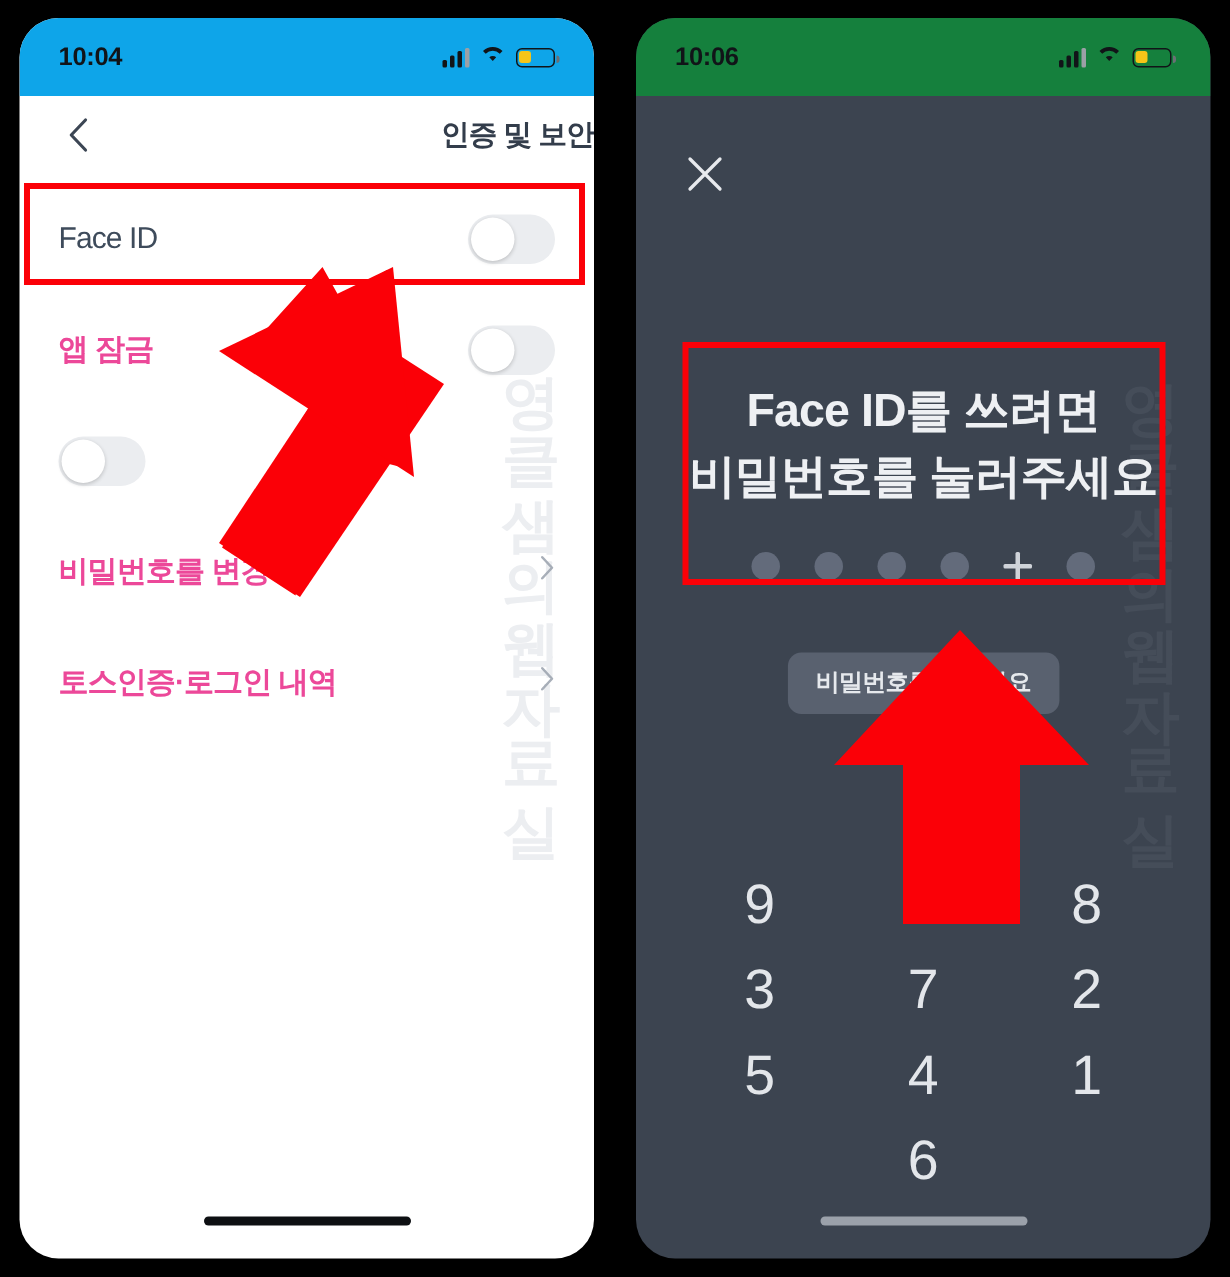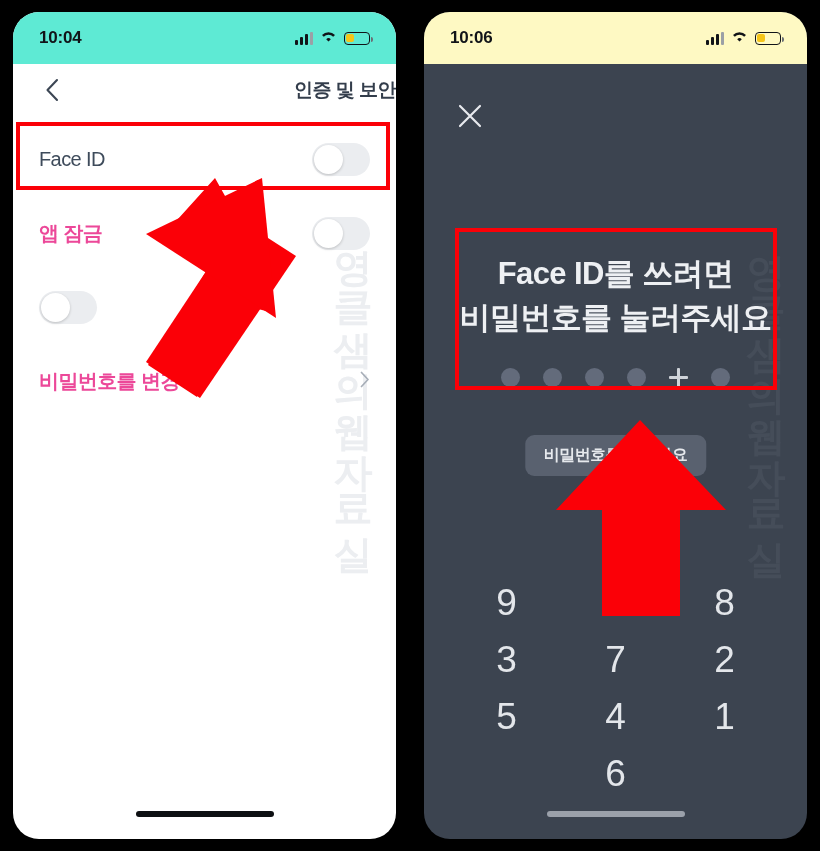--- a/index.html
+++ b/index.html
@@ -47,22 +47,22 @@
     left: 0;
     top: 0;
     width: 100%;
     height: 52px;
     display: flex;
     align-items: center;
     justify-content: space-between;
     padding: 0 26px;
     box-sizing: border-box;
   }
-  .statusbar.light { background: #5eead4; }
-  .statusbar.grey  { background: #fef9c3; }
+  .statusbar.light { background: #0ea5e9; }
+  .statusbar.grey  { background: #15803d; }
   .status-time {
     font-size: 17px;
     font-weight: bold;
     color: #111418;
     letter-spacing: -0.2px;
   }
   .status-icons {
     display: flex;
     align-items: center;
     gap: 7px;
@@ -399,20 +399,28 @@
       <div class="row">
         <span class="row-label">비밀번호를 변경</span>
         <span class="chev-right">
           <svg width="10" height="17" viewBox="0 0 10 17">
               <path d="M1.5 1.5 8 8.5 1.5 15.5" stroke="#9aa2ad" stroke-width="1.7" fill="none" stroke-linecap="round" stroke-linejoin="round"></path>
             </svg>
         </span>
       </div>
 
 
+      <div class="row">
+        <span class="row-label">토스인증·로그인 내역</span>
+        <span class="chev-right">
+          <svg width="10" height="17" viewBox="0 0 10 17">
+              <path d="M1.5 1.5 8 8.5 1.5 15.5" stroke="#9aa2ad" stroke-width="1.7" fill="none" stroke-linecap="round" stroke-linejoin="round"></path>
+            </svg>
+        </span>
+      </div>
 
     </div>
 
     <div class="home-ind" id="home-left"></div>
   </div>
 
   <div class="phone" id="phone-right">
 
     <div class="statusbar grey">
       <div class="status-time">10:06</div>

